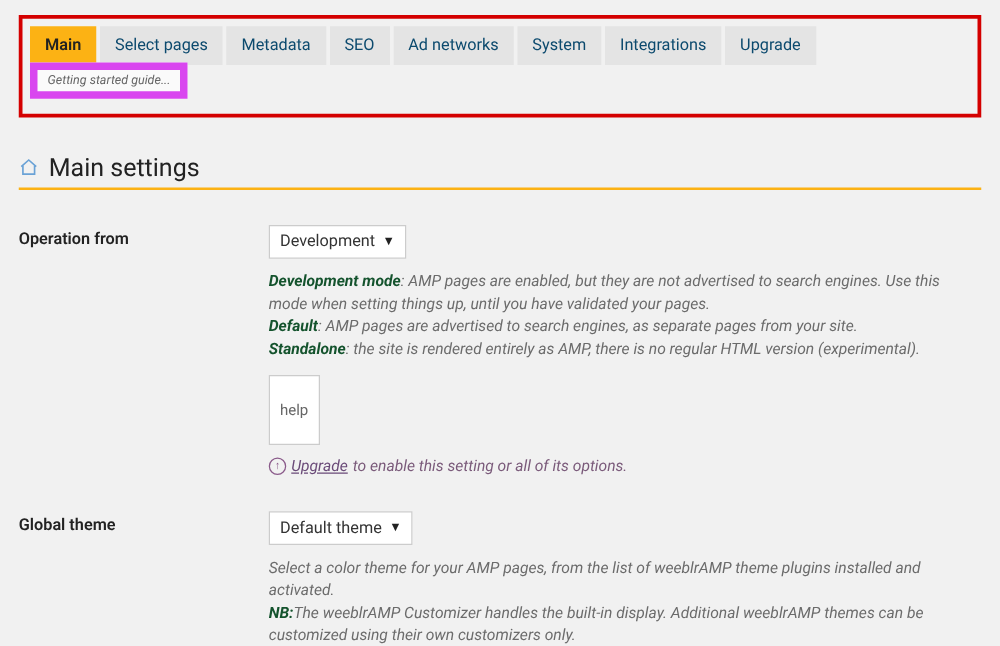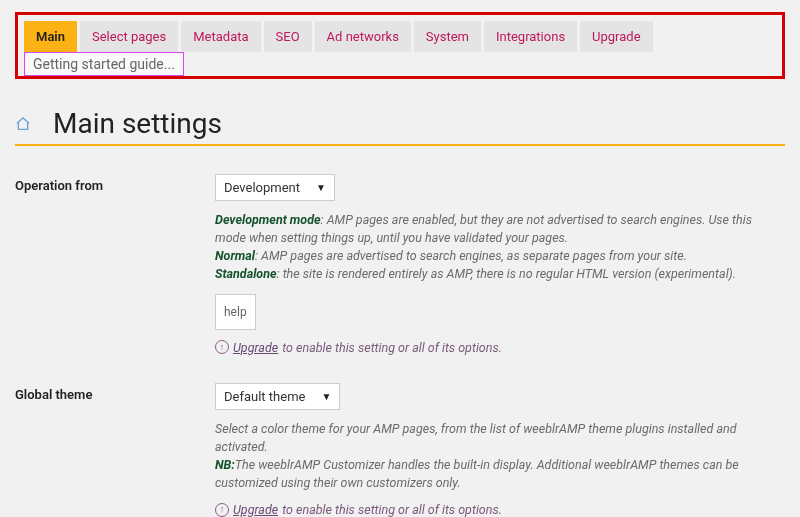--- a/index.html
+++ b/index.html
@@ -10,66 +10,66 @@
     font-size: 13px;
     width: 800px;
     height: 517px;
     overflow: hidden;
   }
   .page {
     padding: 12px 15px 15px 15px;
   }
   .tabs-wrap {
     border: 3px solid #d40000;
-    padding: 6px 6px 4px 6px;
+    padding: 6px 6px 20px 6px;
     background: #f1f1f1;
   }
   .tab-row {
     display: flex;
     flex-wrap: wrap;
     gap: 3px;
   }
   .tab {
     background: #e4e4e4;
-    color: #be185d;
+    color: #0c4a6e;
     padding: 8px 12px;
     font-size: 13px;
     cursor: pointer;
     border: none;
   }
   .tab.active {
     background: #fcb214;
     color: #222;
     font-weight: 600;
   }
   .subtab-row {
     margin-top: 4px;
   }
   .subtab {
     background: #fafafa;
-    border: 1px solid #d946ef;
+    border: 6px solid #d946ef;
     color: #666;
     padding: 3px 8px;
-    font-size: 14px;
-    cursor: pointer;
+    font-size: 10px;
+    cursor: pointer;
+    font-style: italic;
   }
   .section-title-row {
     display: flex;
     align-items: center;
     gap: 8px;
     margin-top: 28px;
     border-bottom: 2px solid #fcb214;
     padding-bottom: 4px;
   }
   .home-icon svg { display: block; }
   .section-title {
-    font-size: 28px;
+    font-size: 20px;
     font-weight: 400;
     color: #222;
-    margin-left: 14px;
   }
   .setting-row {
     display: flex;
     margin-top: 28px;
   }
   .setting-label {
     width: 200px;
     flex-shrink: 0;
     font-weight: 600;
     color: #222;
@@ -78,36 +78,36 @@
   .setting-body {
     flex: 1;
   }
   .select-control {
     background: #fff;
     border: 1px solid #ccc;
     padding: 5px 8px;
     font-size: 13px;
     display: inline-flex;
     align-items: center;
-    gap: 16px;
+    gap: 6px;
     cursor: pointer;
   }
   .caret { font-size: 10px; color: #222; }
   .desc {
     margin-top: 10px;
     color: #6b6b6b;
     font-style: italic;
     line-height: 1.45;
     font-size: 12.5px;
   }
   .desc b { color: #14532d; font-style: italic; font-weight: 700; }
   .help-btn {
     background: #fff;
     border: 1px solid #ccc;
-    padding: 10px 8px;
+    padding: 20px 8px;
     font-size: 12px;
     color: #666;
     margin-top: 10px;
     display: inline-block;
     cursor: pointer;
   }
   .upgrade-row {
     margin-top: 10px;
     font-size: 12.5px;
     font-style: italic;
@@ -167,21 +167,21 @@
 
   <div class="setting-row">
     <div class="setting-label">Operation from</div>
     <div class="setting-body">
       <div class="select-control">
         <span>Development</span>
         <span class="caret">▼</span>
       </div>
       <div class="desc">
         <b>Development mode</b><span>: AMP pages are enabled, but they are not advertised to search engines. Use this mode when setting things up, until you have validated your pages.</span><br>
-        <b>Normal</b><span>: AMP pages are advertised to search engines, as separate pages from your site.</span><br>
+        <b>Default</b><span>: AMP pages are advertised to search engines, as separate pages from your site.</span><br>
         <b>Standalone</b><span>: the site is rendered entirely as AMP, there is no regular HTML version (experimental).</span>
       </div>
       <span class="help-btn">help</span>
       <div class="upgrade-row">
         <span class="up-icon">↑</span>
         <span class="upgrade-link">Upgrade</span>
         <span class="upgrade-rest"> to enable this setting or all of its options.</span>
       </div>
     </div>
   </div>

